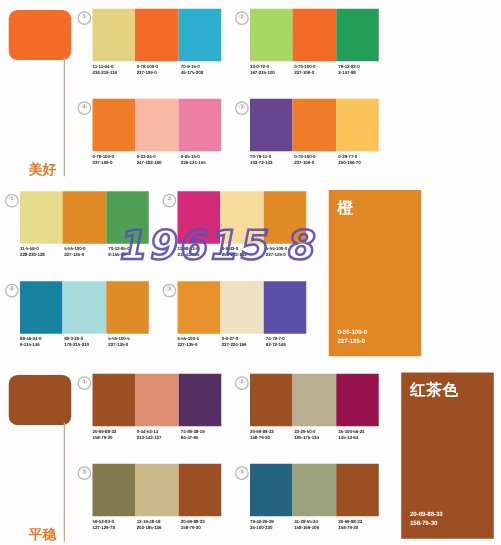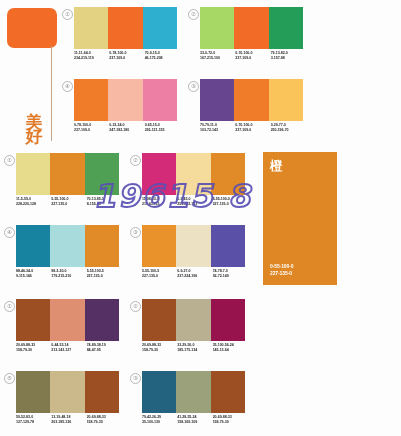--- a/index.html
+++ b/index.html
@@ -55,21 +55,21 @@
     top: 46px;
     width: 1px;
     height: 95px;
     background: #c9a58a;
   }
   .mood-label {
     position: absolute;
     left: 22px;
     bottom: 2px;
     width: 24px;
-    font-size: 17px;
+    font-size: 11px;
     line-height: 14px;
     font-weight: bold;
     color: #e07a28;
     text-align: center;
     letter-spacing: 0px;
     font-family: "DejaVu Sans", sans-serif;
   }
 
   
   .palette-grid {
@@ -407,20 +407,25 @@
         <div class="feature-name">橙</div>
         <div class="feature-codes">
           <span>0-55-100-0</span>
           <span>227-135-0</span>
         </div>
       </div>
     </div>
   </div>
 
   <div class="section s2">
+    <div class="mood-col">
+      <div class="mood-chip" style="background: rgb(156, 79, 35);"></div>
+      <div class="mood-rule"></div>
+      <div class="mood-label">平稳</div>
+    </div>
 
     <div class="palette-grid">
       <div class="combo c0">
         <div class="combo-num">①</div>
         <div class="swatch-row">
           <div class="swatch" style="background: rgb(156, 79, 35);"></div>
           <div class="swatch" style="background: rgb(222, 143, 114);"></div>
           <div class="swatch" style="background: rgb(85, 48, 101);"></div>
         </div>
         <div class="code-block">
@@ -502,17 +507,26 @@
             <span class="rgb">158-169-109</span>
           </div>
           <div class="code-cell">
             <span class="cmyk">20-69-88-33</span>
             <span class="rgb">158-79-30</span>
           </div>
         </div>
       </div>
     </div>
 
+    <div class="feature-col">
+      <div class="feature-panel" style="background: rgb(156, 79, 35);">
+        <div class="feature-name">红茶色</div>
+        <div class="feature-codes">
+          <span>20-69-88-33</span>
+          <span>158-79-30</span>
+        </div>
+      </div>
+    </div>
   </div>
 
   <div class="watermark">19615 8</div>
 
 </div>
 
 </body></html>

